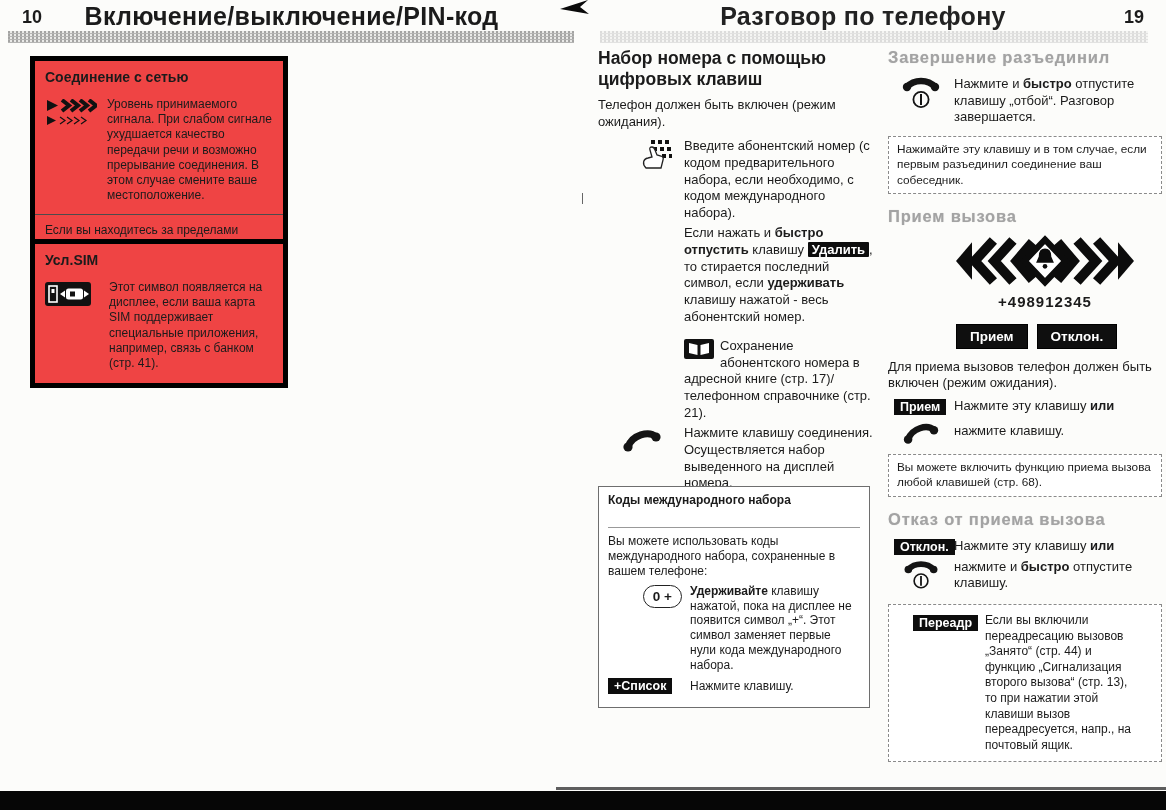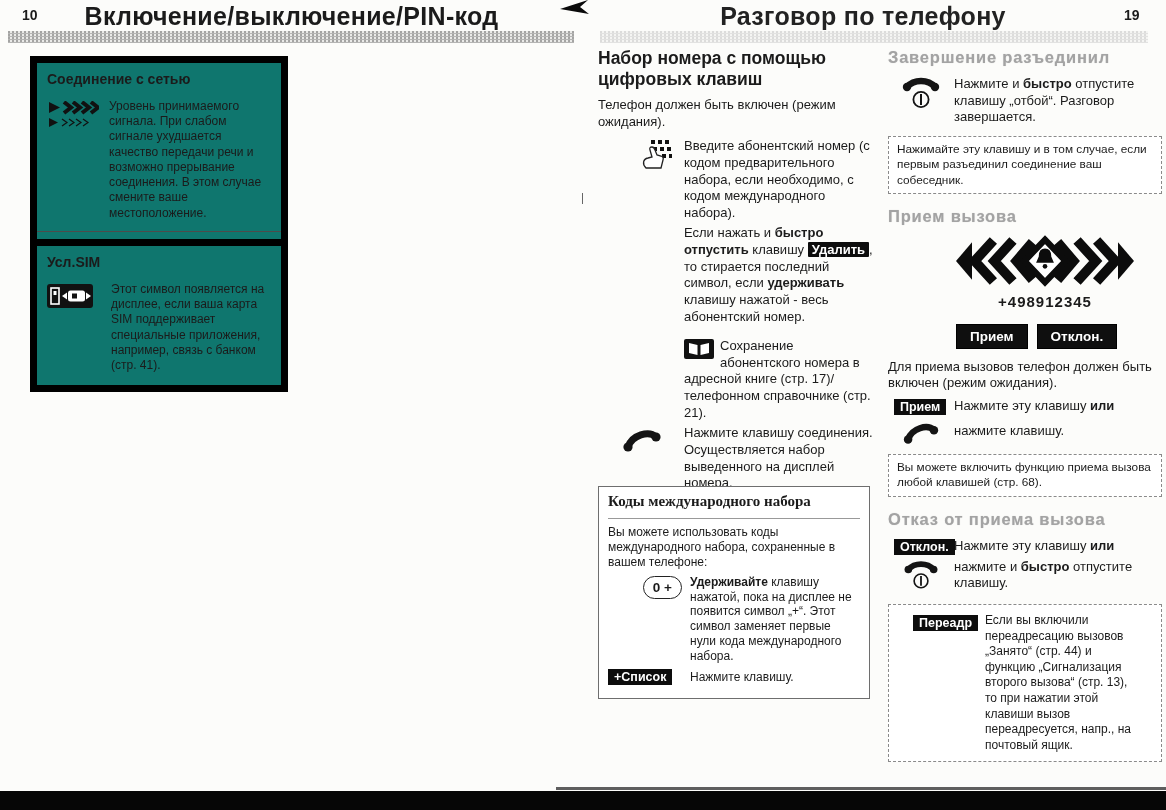--- a/index.html
+++ b/index.html
@@ -1,32 +1,32 @@
 <!DOCTYPE html>
 <html><head>
 <meta charset="utf-8">
 <style>
   html,body{margin:0;padding:0;background:#e8e8e6;}
   .page{position:relative;width:1166px;height:810px;background:#fcfcfa;overflow:hidden;
         font-family:"Liberation Sans",sans-serif;color:#1b1b1b;}
   
-  .pnum{position:absolute;font-size:14px;font-weight:bold;}
+  .pnum{position:absolute;font-size:18px;font-weight:bold;}
   .pnum-left{left:22px;top:7px;}
   .pnum-right{left:1124px;top:7px;}
   .ptitle{position:absolute;top:2px;font-size:25px;font-weight:bold;letter-spacing:.3px;text-align:center;}
   .ptitle-left{left:0;width:583px;}
   .ptitle-right{left:583px;width:560px;color:#222;}
   .hatch{position:absolute;height:12px;
          background-image:repeating-linear-gradient(0deg,#8a8a8a 0 1px,transparent 1px 3px),
                           repeating-linear-gradient(90deg,#6f6f6f 0 2px,#e0e0de 2px 4px);}
   .hatch-left{left:8px;top:31px;width:566px;opacity:.62;}
   .hatch-right{left:600px;top:31px;width:548px;opacity:.22;}
   .corner-arrow{position:absolute;left:560px;top:0;}
   
-  .obox{border:7px solid #000000;background:#0f766e;box-sizing:border-box;}
+  .obox{border:5px solid #000000;background:#ef4444;box-sizing:border-box;}
   .b-title{font-size:14px;font-weight:bold;}
   .irow{display:flex;align-items:flex-start;}
   .seg-b{font-weight:bold;}
   .seg-chip{background:#0d0d0d;color:#fff;font-weight:bold;padding:0 4px;border-radius:1px;}
   .chip{display:inline-block;background:#0d0d0d;color:#fff;font-weight:bold;
         font-size:12.5px;padding:1px 6px;white-space:nowrap;}
   
   .box-net{position:absolute;left:30px;top:56px;width:258px;}
   .box-net .sec1{padding:6px 10px 10px;}
   .box-net .b-title{margin:2px 0 12px;}
@@ -42,21 +42,21 @@
   
   .mcol{position:absolute;left:598px;top:48px;width:277px;}
   .m-h{font-size:17.5px;font-weight:bold;line-height:1.2;margin:0 0 7px;}
   .m-p{font-size:13px;line-height:1.28;margin:0 0 8px;}
   .mtext{font-size:13px;line-height:1.28;flex:1;}
   .icol{width:86px;flex:none;display:flex;justify-content:flex-end;padding-right:12px;box-sizing:border-box;padding-top:1px;}
   .indent{margin-left:86px;}
   .bookfloat{float:left;margin:1px 6px 0 0;}
   .ibox{position:absolute;left:598px;top:486px;width:272px;border:1px solid #6e6e6e;background:#fff;
         box-sizing:border-box;padding:6px 9px 9px;}
-  .ib-title{font-size:15px;font-weight:bold;border-bottom:1px solid #999;padding-bottom:8px;margin-bottom:6px;font-family:Liberation Serif, serif;}
+  .ib-title{font-size:12px;font-weight:bold;border-bottom:1px solid #999;padding-bottom:20px;margin-bottom:6px;}
   .ib-p{font-size:12px;line-height:1.24;margin:0 0 5px;}
   .icolz{width:82px;flex:none;display:flex;box-sizing:border-box;padding-top:1px;}
   .icolz.keyend{justify-content:flex-end;padding-right:8px;}
   .zero-key{border:1.6px solid #222;border-radius:13px;padding:0 9px;font-size:13.5px;font-weight:bold;
             height:21px;line-height:21px;display:inline-block;}
   .ib-text{font-size:12px;line-height:1.24;flex:1;}
   
   .rcol{position:absolute;left:888px;top:48px;width:274px;}
   .r-h{font-size:16.5px;font-weight:bold;color:#a3a3a3;letter-spacing:.8px;margin:0 0 9px;
        text-shadow:0 0 1px #cfcfcf;}

